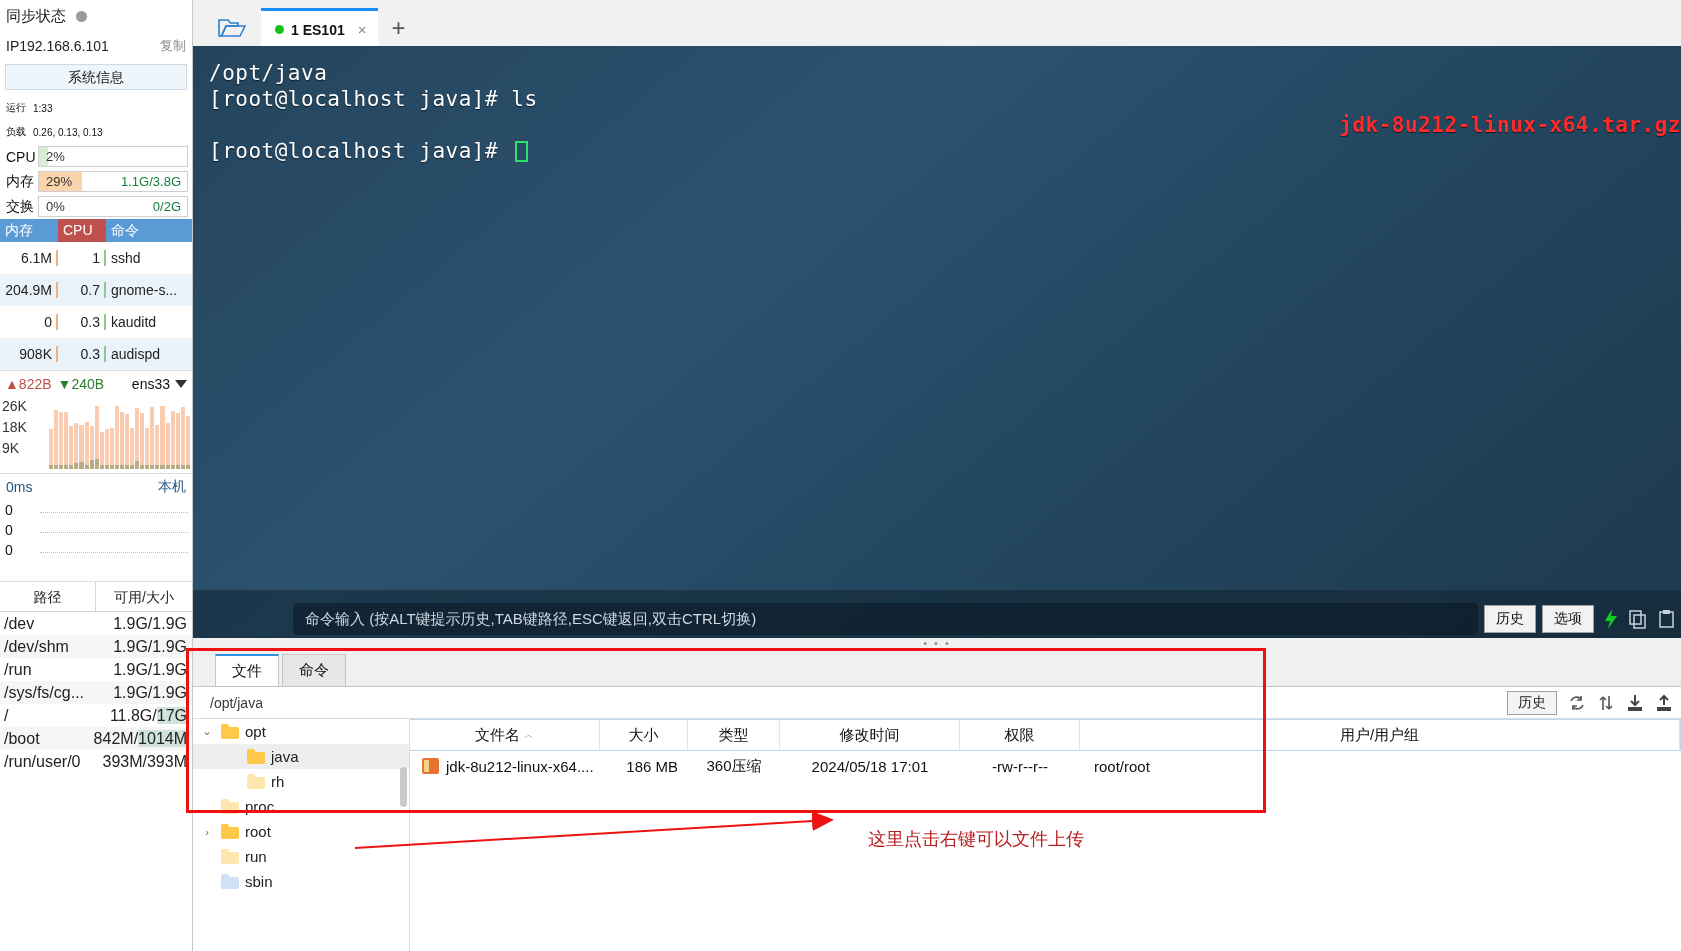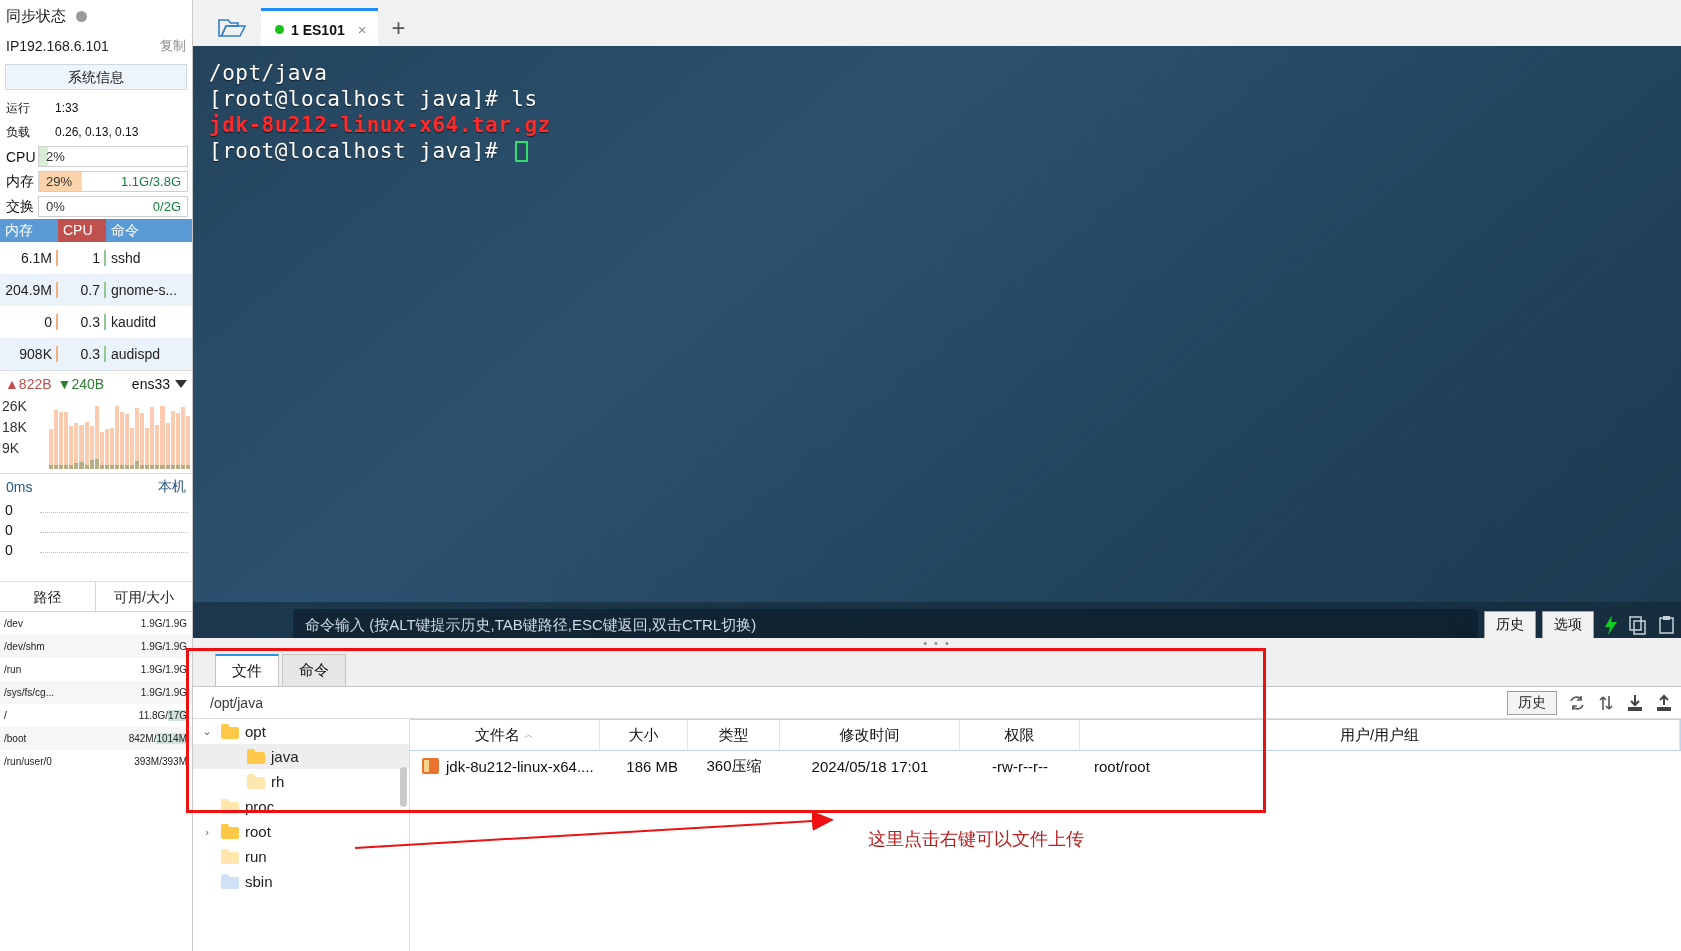--- a/index.html
+++ b/index.html
@@ -21,21 +21,21 @@
   .sync-row { height:32px; font-size:15px; gap:10px; }
   .sync-dot { width:11px; height:11px; border-radius:50%; background:#9a9a9a; display:inline-block; }
   .ip-row { height:28px; font-size:14px; gap:0; }
   .ip-label { color:#222; }
   .ip-val { color:#222; }
   .copy-link { margin-left:auto; color:#8d8d8d; font-size:13px; }
   .sysinfo-btn {
     margin:4px 5px 6px 5px; height:26px; line-height:24px; text-align:center;
     background:#eef5fb; border:1px solid #cdd9e4; font-size:14px; color:#1a1a1a;
   }
-  .kv-row { height:24px; font-size:12px; display:flex; align-items:center; padding:0 6px; gap:25px; }
+  .kv-row { height:24px; font-size:10px; display:flex; align-items:center; padding:0 6px; gap:7px; }
   .kv-row .k { color:#111; }
   .kv-row .v { color:#111; }
   .meter-row { height:25px; display:flex; align-items:center; padding:0 4px 0 6px; font-size:13px; gap:4px; }
   .meter-label { width:28px; color:#111; font-size:14px; }
   .meter {
     flex:1; height:21px; border:1px solid #cfcfcf; background:#fff;
     position:relative; display:flex; align-items:center;
   }
   .meter .fill { position:absolute; left:0; top:0; bottom:0; }
   .meter .pct { position:relative; padding-left:7px; color:#333; font-size:13px; }
@@ -71,21 +71,21 @@
   .lat-head .left { color:#245580; }
   .lat-head .right { margin-left:auto; color:#245580; }
   .lat-chart { height:82px; position:relative; border-bottom:1px solid #ddd; }
   .lat-chart .lbl { position:absolute; left:5px; font-size:14px; color:#111; }
   .lat-chart .grid { position:absolute; left:40px; right:4px; border-top:1px dotted #bbb; }
 
   
   .disk-head { display:flex; height:30px; font-size:14px; border-bottom:1px solid #d5d5d5; background:#fff;}
   .disk-head .c1 { width:96px; text-align:center; line-height:30px; border-right:1px solid #d5d5d5; }
   .disk-head .c2 { flex:1; text-align:center; line-height:30px; }
-  .disk-row { display:flex; height:23px; font-size:10px; align-items:center;gap:13px; }
+  .disk-row { display:flex; height:23px; font-size:16px; align-items:center;gap:13px; }
   .disk-row:nth-child(even) { background:#f6f6f6; }
   .disk-row .c1 { width:86px; padding-left:4px; white-space:nowrap; overflow:hidden; }
   .disk-row .c2 { flex:1; text-align:right; padding-right:5px; white-space:nowrap; }
   .disk-row .c2 .hl { background:#cfe3dc; }
 
   
   #term-wrap { position:absolute; left:193px; top:0; width:1488px; height:648px; background:#f1f1f1; }
   #tabbar { height:48px; background:#f1f1f1; display:flex; align-items:flex-end; padding-left:10px; }
   .folder-btn { width:58px; height:40px; display:flex; align-items:center; justify-content:center; }
   .tab {
@@ -102,25 +102,25 @@
     background:linear-gradient(140deg,#24445c 0%,#2c5270 35%,#21435b 70%,#1d3a50 100%);
     overflow:hidden;
   }
   #term-text {
     padding:14px 0 0 16px;
     font-family:"DejaVu Sans Mono","Liberation Mono",monospace;
     font-size:21px; line-height:26px; color:#ffffff;
     text-shadow:0 1px 1px rgba(0,0,0,.6);
     letter-spacing:.5px;
   }
-  #term-text .red { color:#ff2a2a; font-weight:bold; }
+  #term-text .red { color:#ff2a2a; font-weight:bold;text-align:right; }
   .cursor { display:inline-block; width:13px; height:21px; border:2px solid #31e06a; vertical-align:-4px; margin-left:4px; }
 
   #cmdbar {
-    position:absolute; left:0; right:0; bottom:0; height:46px;
+    position:absolute; left:0; right:0; bottom:0; height:58px;
     background:rgba(16,34,48,.55); display:flex; align-items:center;
   }
   #cmdinput {
     margin-left:100px; flex:1; height:32px; border-radius:5px;
     background:rgba(10,24,36,.55); color:#cfd9e2; font-size:15px;
     display:flex; align-items:center; padding:0 12px;
   }
   .term-btn {
     background:#f2f2f2; border:1px solid #9f9f9f; font-size:14px; color:#111;
     padding:4px 11px; margin-left:6px;

